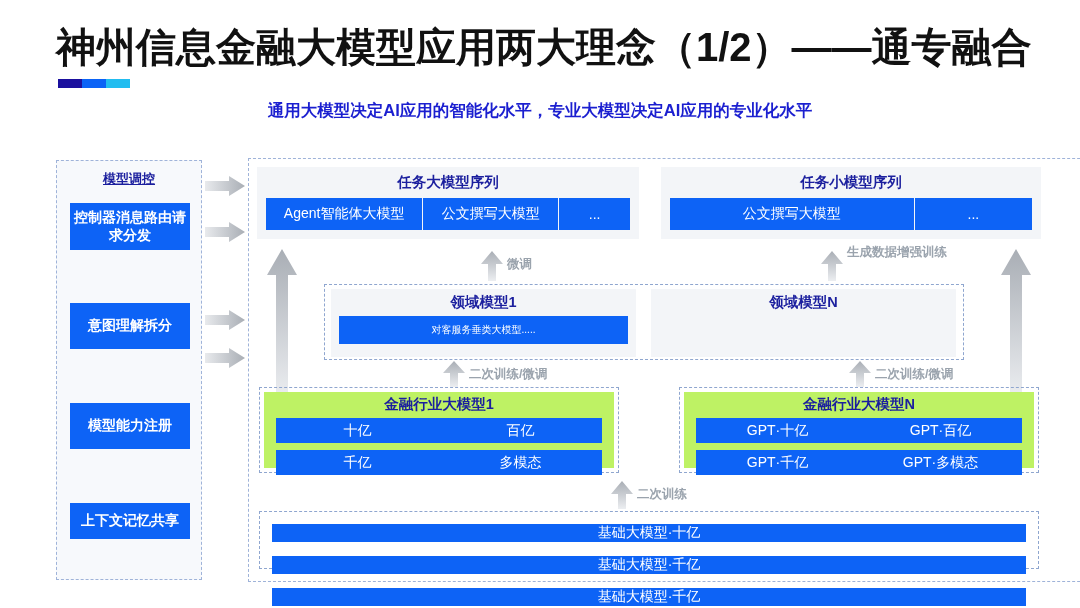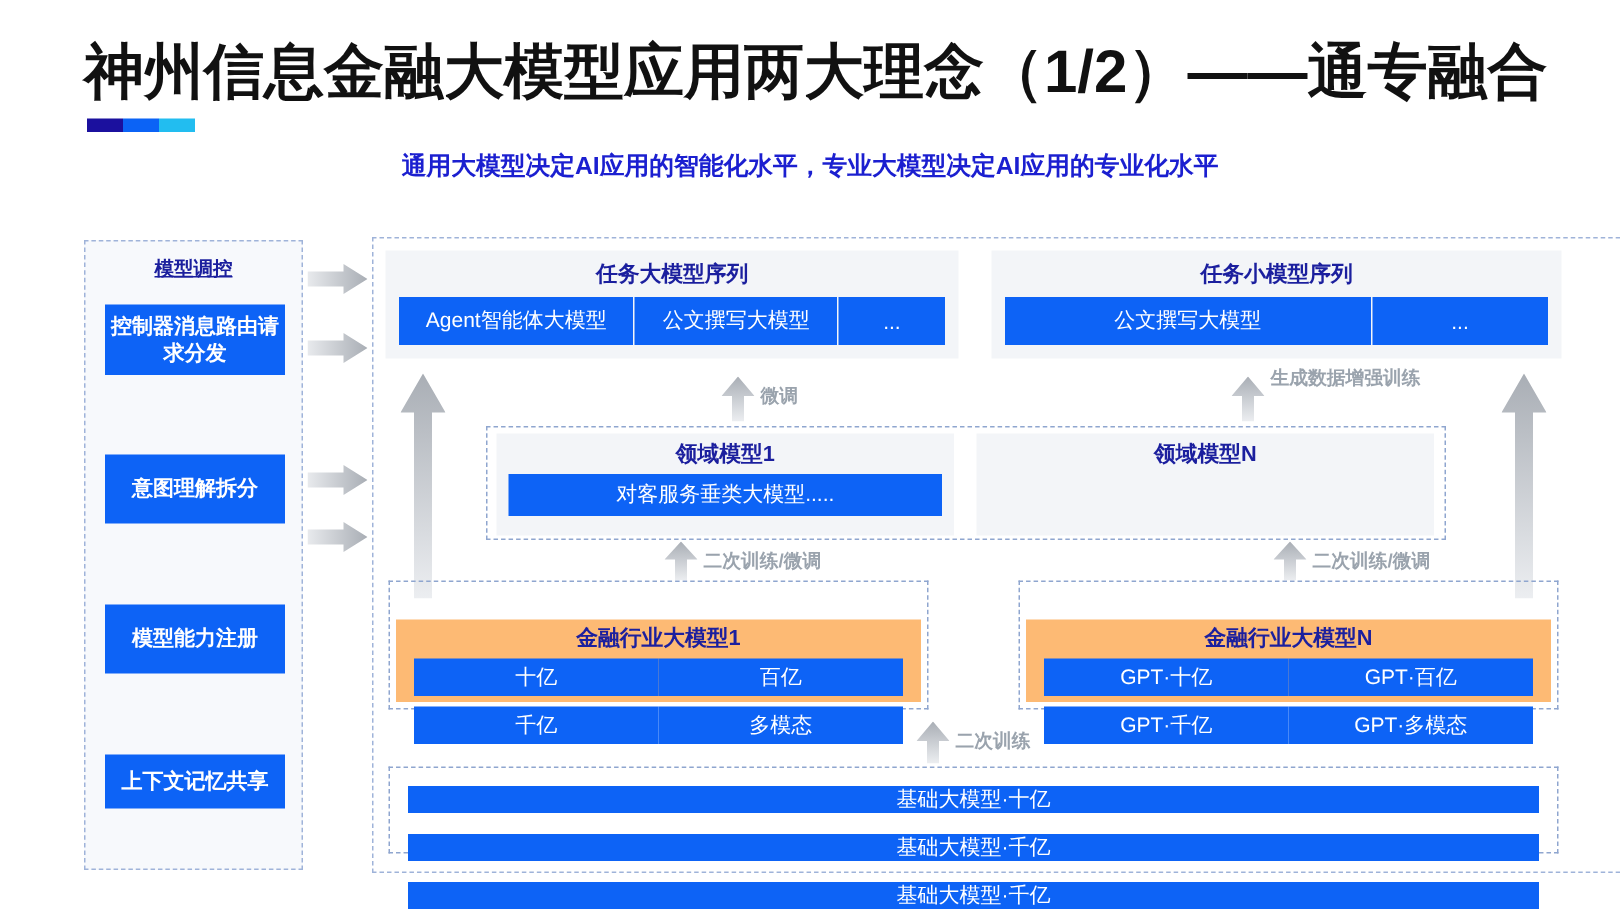--- a/index.html
+++ b/index.html
@@ -82,28 +82,28 @@
   
   #task-big-panel{left:8px;top:8px;width:382px;height:72px;}
   #task-small-panel{left:412px;top:8px;width:380px;height:72px;}
 
   
   #domain-group{left:75px;top:125px;width:640px;height:76px;}
   .domain-panel{position:absolute;top:4px;background:#f3f5f8;box-sizing:border-box;height:68px;}
   #domain1-panel{left:6px;width:305px;}
   #domainN-panel{left:326px;width:305px;}
   .domain-chip{
-    margin:4px 8px 0 8px;height:28px;background:#0d63f6;color:#fff;font-size:14px;
+    margin:4px 8px 0 8px;height:28px;background:#0d63f6;color:#fff;font-size:10px;
     display:flex;align-items:center;justify-content:center;
   }
 
   
   #fin1-group{left:10px;top:228px;width:360px;height:86px;}
   #finN-group{left:430px;top:228px;width:360px;height:86px;}
-  .fin-panel{position:absolute;left:4px;top:4px;right:4px;bottom:4px;background:#fdba74;box-sizing:border-box;margin-top:21px;}
+  .fin-panel{position:absolute;left:4px;top:4px;right:4px;bottom:4px;background:#bef264;box-sizing:border-box;}
   .fin-grid{display:grid;grid-template-columns:1fr 1fr;gap:7px 0;padding:4px 12px 0 12px;}
   .fin-chip{
     background:#0d63f6;color:#fff;font-size:14px;height:25px;
     display:flex;align-items:center;justify-content:center;
   }
 
   
   #base-group{left:10px;top:352px;width:780px;height:58px;}
   .base-row{display:flex;gap:14px;padding:12px 12px;flex-direction:column;}
   .base-chip{

